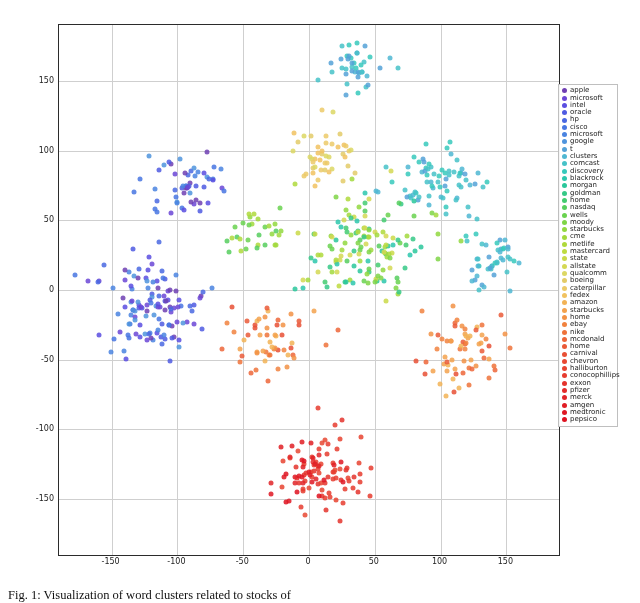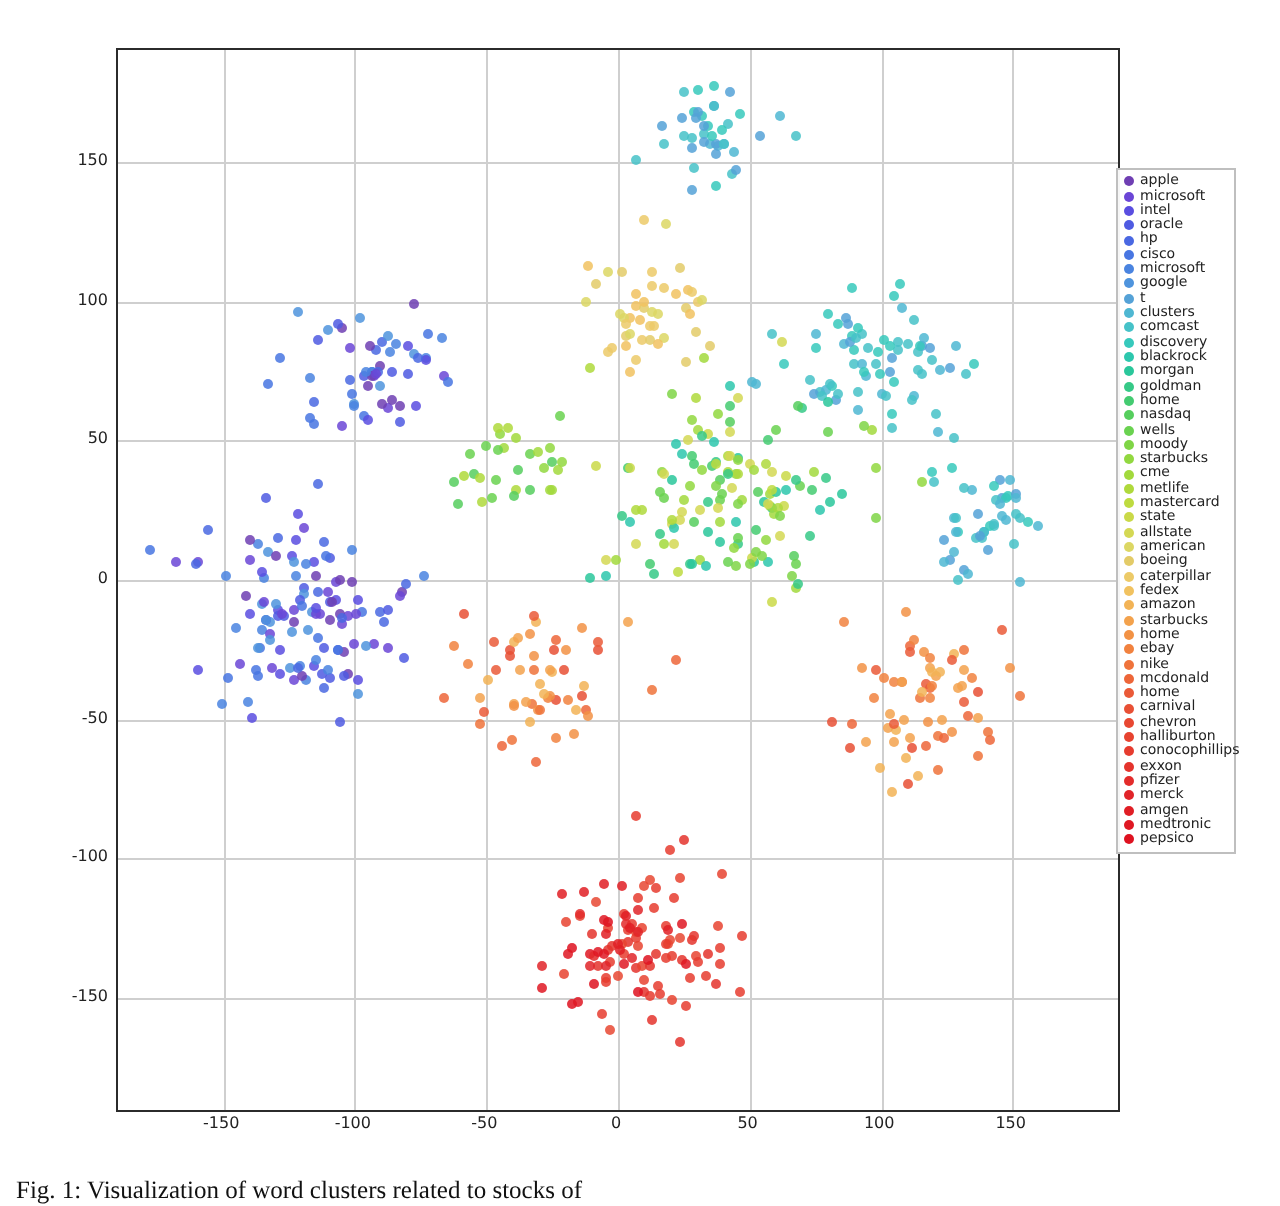--- a/index.html
+++ b/index.html
@@ -990,21 +990,21 @@
       <div class="legend-item">
         <span class="legend-swatch" style="background: rgb(202, 217, 72);"></span>
         <span class="legend-label">state</span>
       </div>
       <div class="legend-item">
         <span class="legend-swatch" style="background: rgb(212, 216, 84);"></span>
         <span class="legend-label">allstate</span>
       </div>
       <div class="legend-item">
         <span class="legend-swatch" style="background: rgb(220, 215, 100);"></span>
-        <span class="legend-label">american</span>
+        <span class="legend-label">qualcomm</span>
       </div>
       <div class="legend-item">
         <span class="legend-swatch" style="background: rgb(227, 203, 104);"></span>
         <span class="legend-label">boeing</span>
       </div>
       <div class="legend-item">
         <span class="legend-swatch" style="background: rgb(236, 202, 104);"></span>
         <span class="legend-label">caterpillar</span>
       </div>
       <div class="legend-item">

